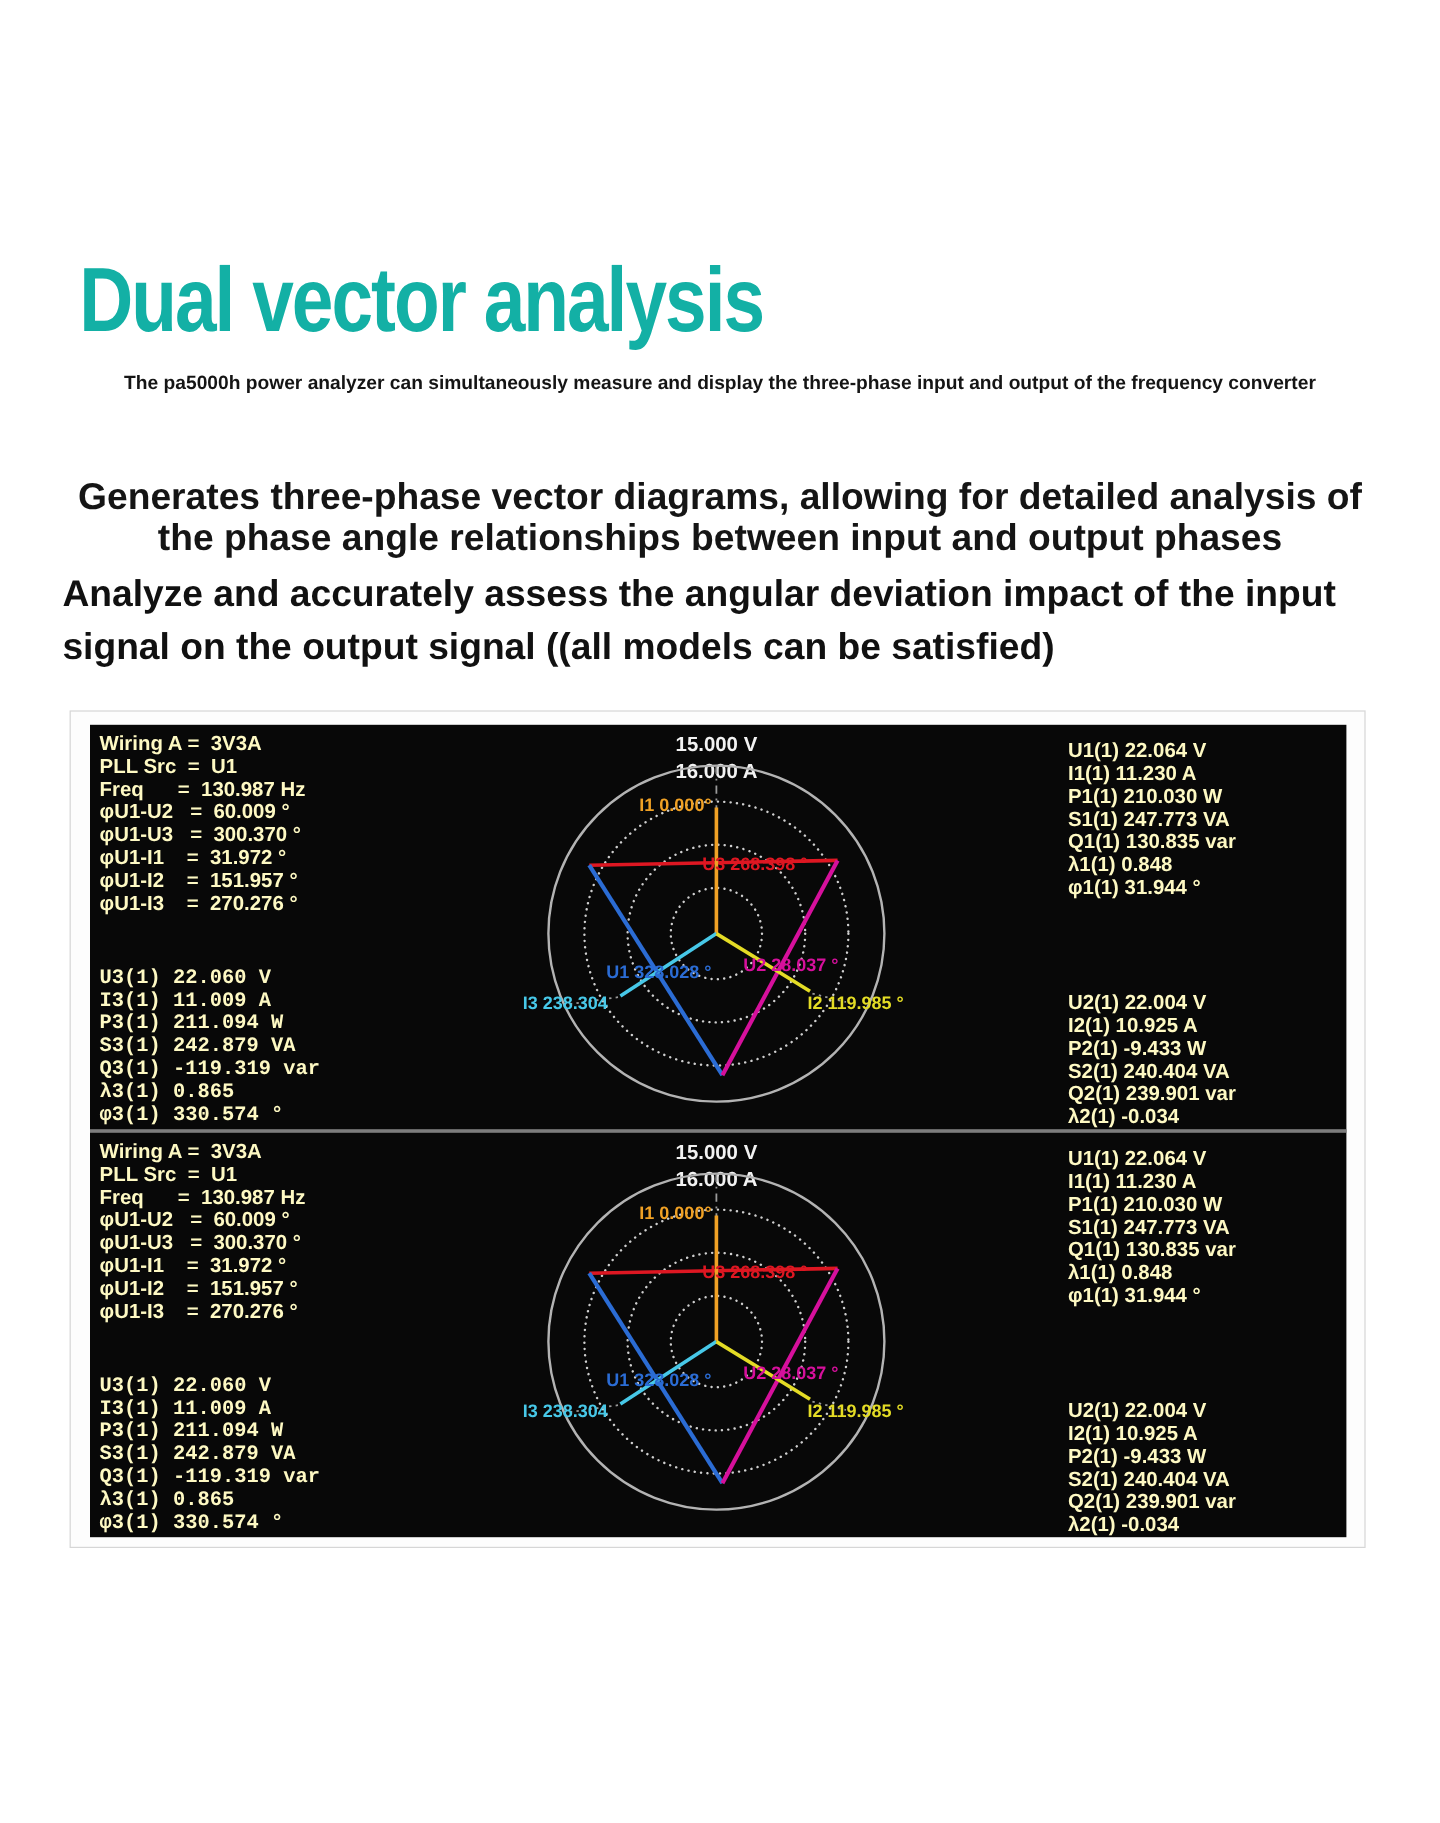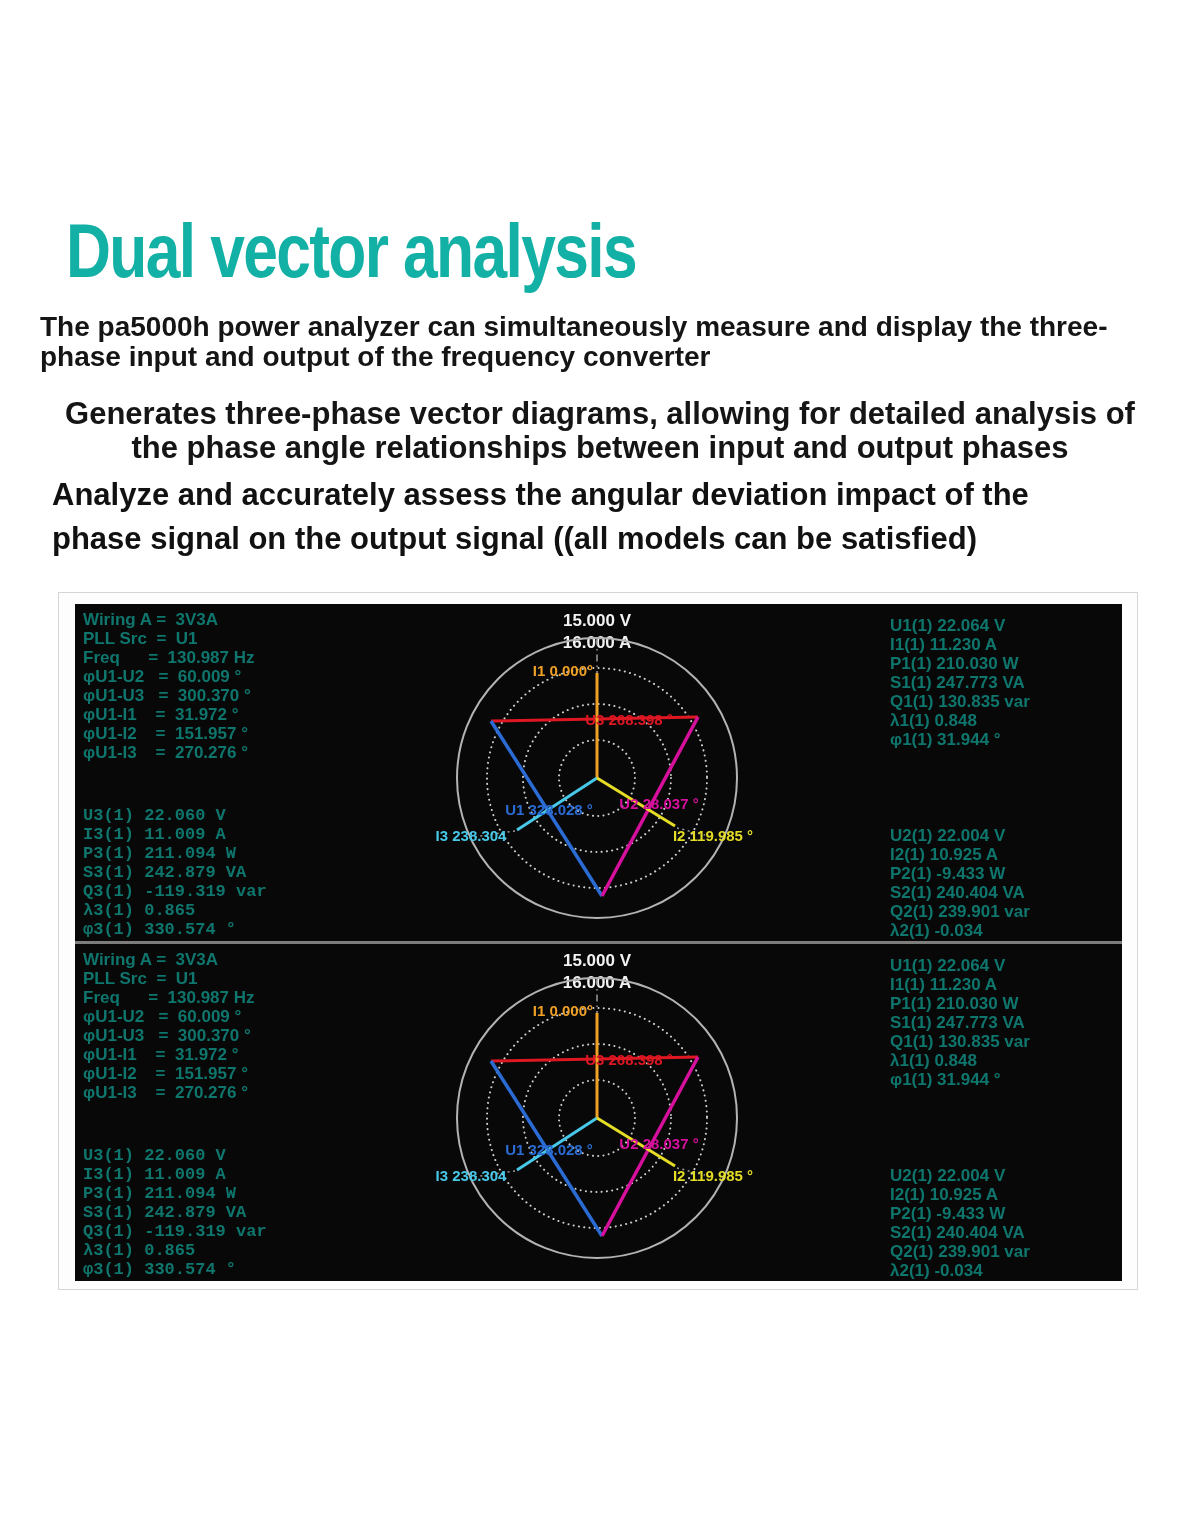--- a/index.html
+++ b/index.html
@@ -7,61 +7,61 @@
     width:1200px; height:1519px; background:#ffffff; position:relative;
     font-family:"Liberation Sans", sans-serif; overflow:hidden;
   }
   .page-title {
     position:absolute; left:66px; top:156px;
     font-size:76px; font-weight:700; letter-spacing:-2px;
     color:#13b0a5; white-space:nowrap;
     transform:scaleX(0.82); transform-origin:left top;
   }
   .para { font-weight:700; color:#151515; position:absolute; }
-  .para-1 { top:284px; left:40px; width:1120px; font-size:28px; line-height:30px; }
+  .para-1 { top:284px; left:40px; width:1120px; text-align:center; font-size:16px; line-height:40px; }
   .para-2 { top:366px; left:40px; width:1120px; text-align:center; font-size:31px; line-height:34px; }
   .para-3 { top:442px; left:52px; width:1068px; text-align:left; font-size:31px; line-height:44px; color:#111; }
 
   .card {
     position:absolute; left:58px; top:592px; width:1080px; height:698px;
     background:#fdfdfd; border:1px solid #d6d6d6; box-sizing:border-box;
   }
   .panel {
     position:absolute; left:16px; top:11px; width:1047px; height:677px;
     background:#080808;
   }
   .screen { position:relative; width:100%; height:337px; overflow:hidden; }
   .separator { height:3px; background:#7d7d7d; }
 
   .col { position:absolute; }
   .col-left        { left:8px;   top:6px; }
   .col-left-bottom { left:8px;   top:202px;font-family:Liberation Mono, monospace; }
   .col-right       { left:815px; top:12px; }
   .col-right-bottom{ left:815px; top:202px;margin-top:20px; }
   .line {
-    font-size:17px; font-weight:700; color:#0f766e;
+    font-size:17px; font-weight:700; color:#fef9c3;
     line-height:19px; white-space:pre;
   }
 
   .vec-wrap { position:absolute; left:352px; top:-6px; width:340px; height:350px; }
   .dotring { fill:none; stroke:#cfcfcf; stroke-width:2; stroke-dasharray:0.1 5.2; stroke-linecap:round; }
   .outer   { fill:none; stroke:#b3b3b3; stroke-width:2; }
   .axis    { stroke:#9a9a9a; stroke-width:1.5; stroke-dasharray:7 4 1.5 4; }
   .pointer { stroke:#9a9a9a; stroke-width:1.5; stroke-dasharray:2 3.5; }
   .vlabel  { font-family:"Liberation Sans", sans-serif; font-size:15px; font-weight:700; }
   .scale   { font-family:"Liberation Sans", sans-serif; font-size:17px; font-weight:700; fill:#f2f2f2; }
 </style>
 <title>Dual vector analysis</title></head>
 <body>
 
 <h1 class="page-title">Dual vector analysis</h1>
 
 <p class="para para-1">The pa5000h power analyzer can simultaneously measure and display the three-phase input and output of the frequency converter</p>
 <p class="para para-2">Generates three-phase vector diagrams, allowing for detailed analysis of the phase angle relationships between input and output phases</p>
-<p class="para para-3">Analyze and accurately assess the angular deviation impact of the phase signal on the output signal ((all models can be satisfied)</p>
+<p class="para para-3">Analyze and accurately assess the angular deviation impact of the input signal on the output signal ((all models can be satisfied)</p>
 
 <div class="card">
   <div class="panel">
 
     <section class="screen">
       <div class="col col-left">
           <div class="line">Wiring A =  3V3A</div>
           <div class="line">PLL Src  =  U1</div>
           <div class="line">Freq      =  130.987 Hz</div>
           <div class="line">φU1-U2   =  60.009 °</div>

